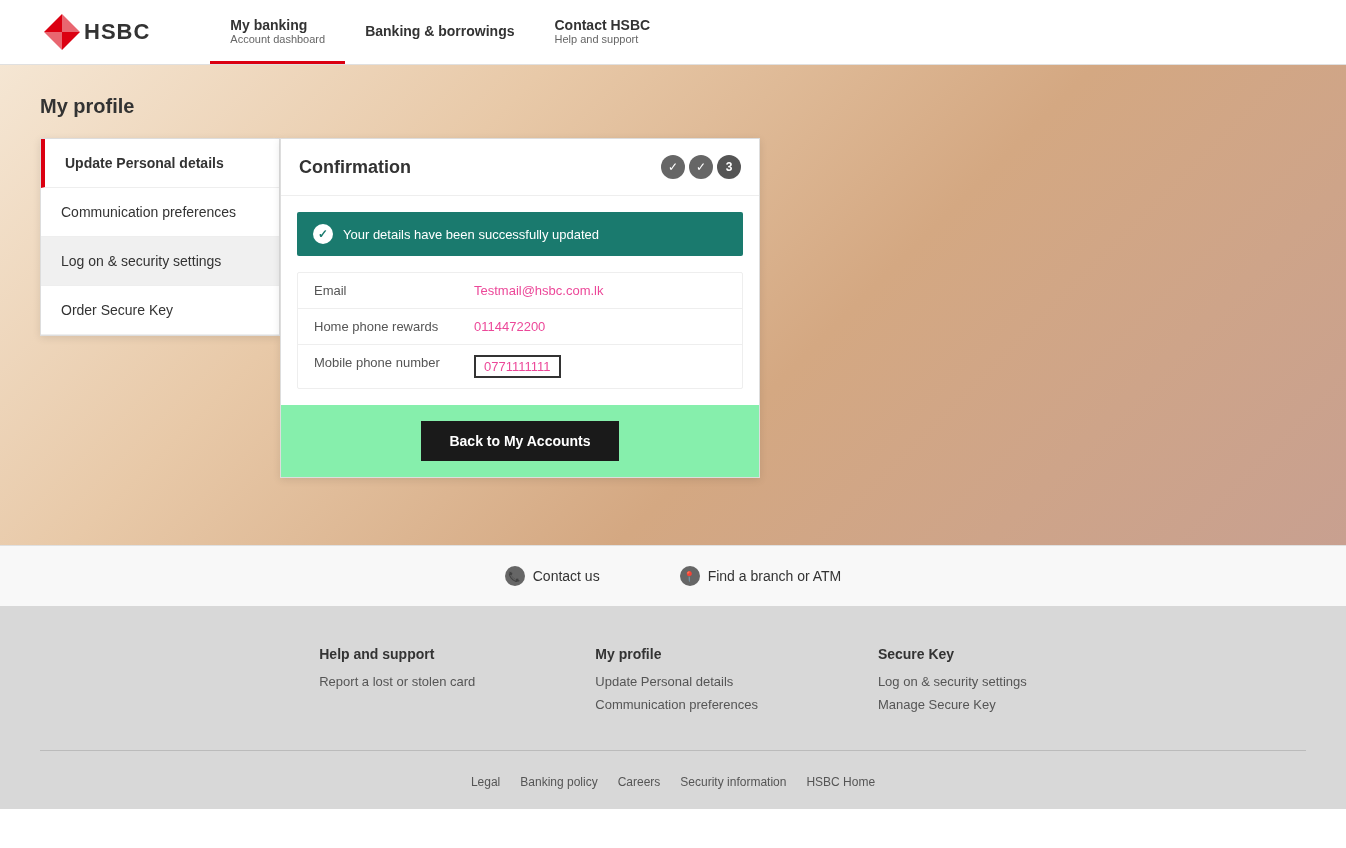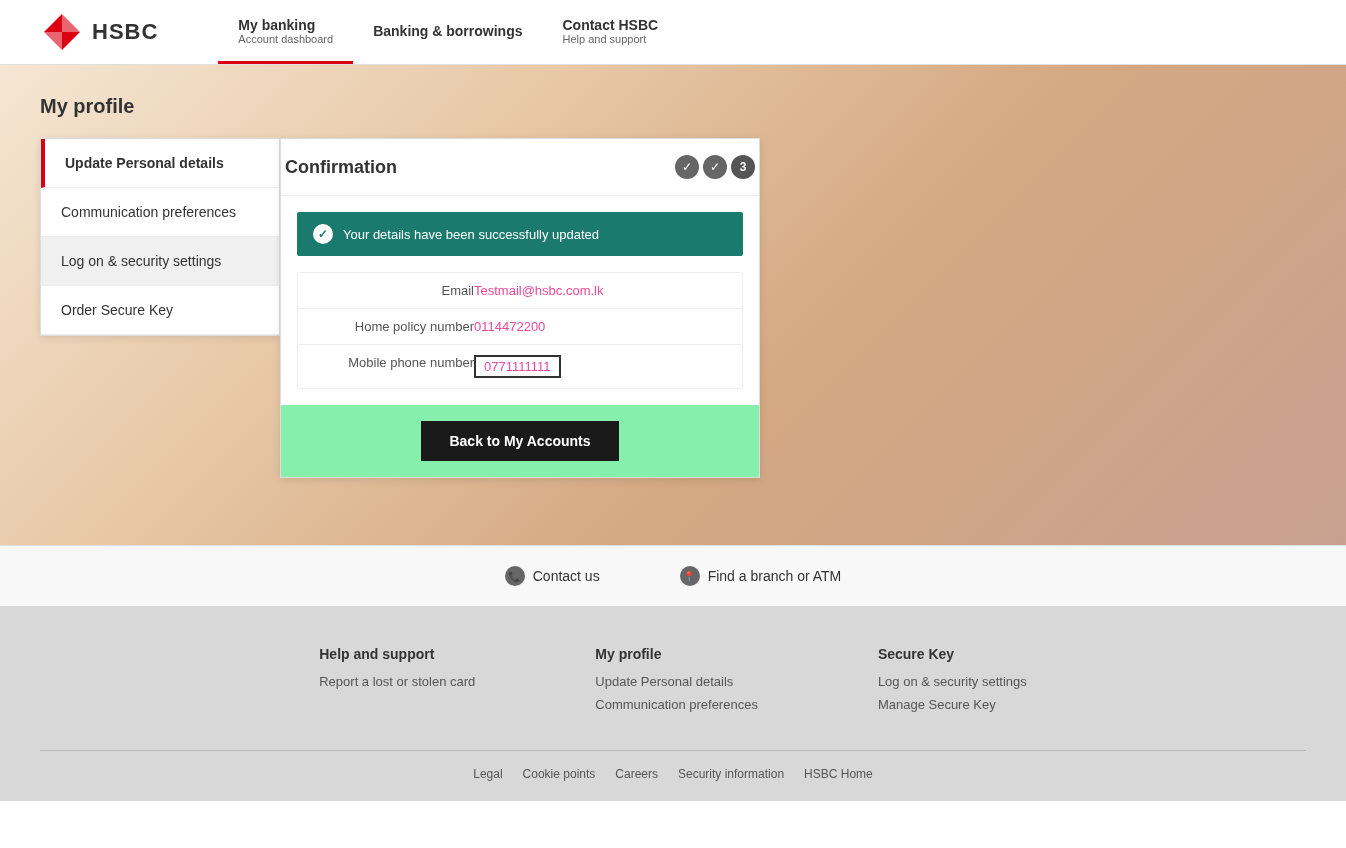--- a/index.html
+++ b/index.html
@@ -12,21 +12,20 @@
       display: flex;
       align-items: center;
       padding: 0 40px;
       height: 65px;
       position: relative;
       z-index: 10;
     }
     .navbar-logo {
       display: flex;
       align-items: center;
-      gap: 8px;
       margin-right: 60px;
     }
     .hsbc-diamond {
       width: 44px;
       height: 44px;
     }
     .hsbc-text {
       font-size: 22px;
       font-weight: bold;
       color: #333;
@@ -112,21 +111,21 @@
       border: 1px solid #ddd;
       box-shadow: 0 2px 8px rgba(0,0,0,0.1);
       width: 480px;
       min-width: 480px;
       margin-left: 0;
     }
     .confirmation-header {
       display: flex;
       align-items: center;
       justify-content: space-between;
-      padding: 16px 4px;
+      padding: 16px 18px;
       border-bottom: 1px solid #eee;
     }
     .confirmation-title {
       font-size: 18px;
       font-weight: 600;
       color: #333;
     }
     .step-indicators {
       display: flex;
       align-items: center;
@@ -192,21 +191,20 @@
       font-size: 15px;
       font-weight: 600;
       padding: 14px 16px;
       border-bottom: 1px solid #eee;
       color: #333;
     }
     .detail-row {
       display: flex;
       padding: 10px 16px;
       border-bottom: 1px solid #eee;
-      text-align: right;
     }
     .detail-row:last-child {
       border-bottom: none;
     }
     .detail-label {
       width: 160px;
       color: #555;
       font-size: 13px;
     }
     .detail-value {
@@ -283,21 +281,21 @@
       margin-bottom: 12px;
     }
     .footer-col-link {
       font-size: 13px;
       color: #555;
       margin-bottom: 8px;
       cursor: pointer;
     }
     .footer-bottom {
       border-top: 1px solid #bbb;
-      padding-top: 16px;
+      padding-top: 24px;
       display: flex;
       justify-content: center;
       gap: 20px;
     }
     .footer-bottom-link {
       font-size: 12px;
       color: #555;
       cursor: pointer;
     }
   </style>
@@ -364,21 +362,21 @@
         <div class="success-check">✓</div>
         <span class="success-text">Your details have been successfully updated</span>
       </div>
 
       <div class="personal-details">
         <div class="detail-row">
           <span class="detail-label">Email</span>
           <span class="detail-value">Testmail@hsbc.com.lk</span>
         </div>
         <div class="detail-row">
-          <span class="detail-label">Home policy number</span>
+          <span class="detail-label">Home phone rewards</span>
           <span class="detail-value">0114472200</span>
         </div>
         <div class="detail-row">
           <span class="detail-label">Mobile phone number</span>
           <span class="detail-value highlighted-box">0771111111</span>
         </div>
       </div>
 
       <div class="back-btn-row">
         <button class="back-btn">Back to My Accounts</button>
@@ -410,18 +408,18 @@
       <div class="footer-col-link">Communication preferences</div>
     </div>
     <div class="footer-col">
       <div class="footer-col-title">Secure Key</div>
       <div class="footer-col-link">Log on &amp; security settings</div>
       <div class="footer-col-link">Manage Secure Key</div>
     </div>
   </div>
   <div class="footer-bottom">
     <span class="footer-bottom-link">Legal</span>
-    <span class="footer-bottom-link">Cookie points</span>
+    <span class="footer-bottom-link">Banking policy</span>
     <span class="footer-bottom-link">Careers</span>
     <span class="footer-bottom-link">Security information</span>
     <span class="footer-bottom-link">HSBC Home</span>
   </div>
 </footer>
 
 </body></html>

